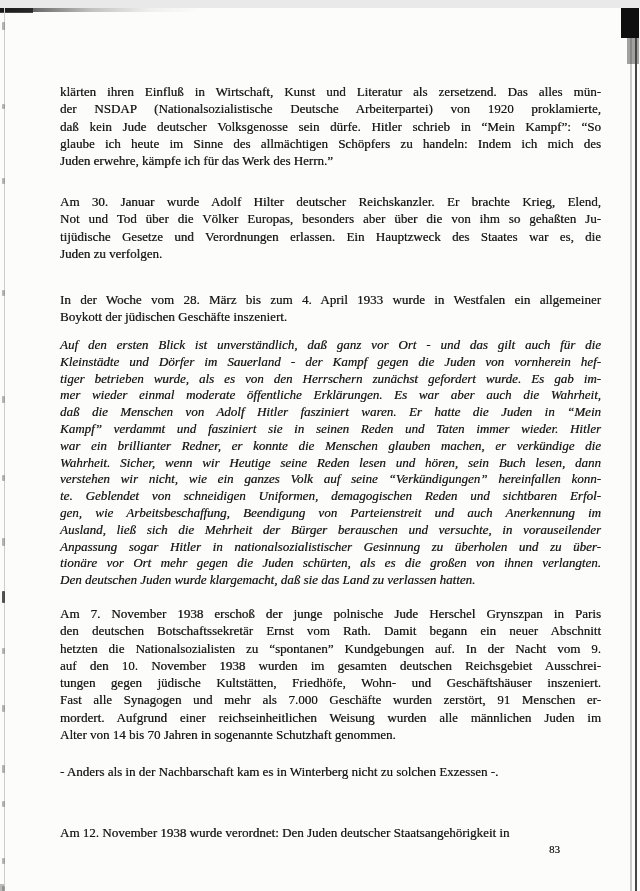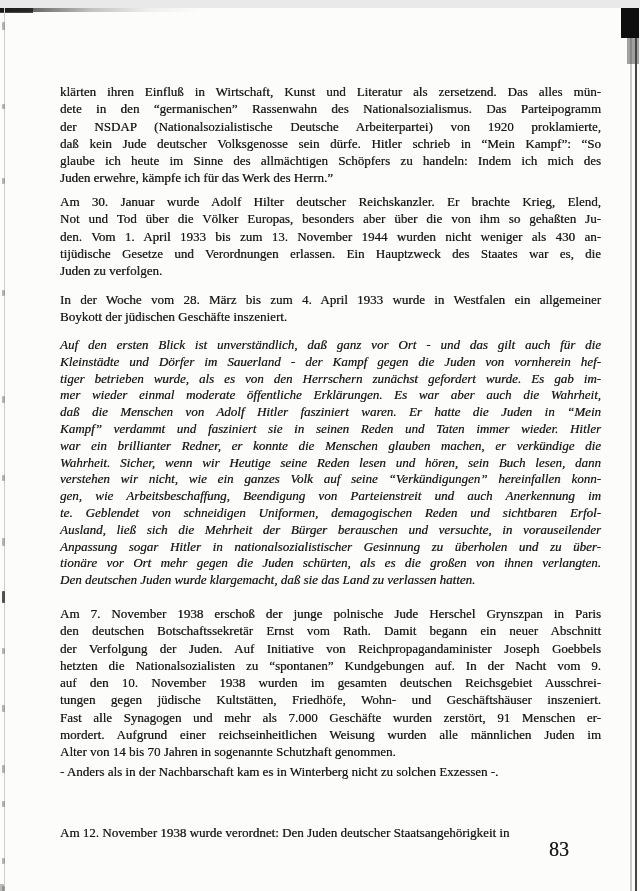--- a/index.html
+++ b/index.html
@@ -30,21 +30,21 @@
   .p-1{top:185px;}
   .p-2{top:283px;}
   .p-3{top:329px;}
   .p-3 .line{line-height:16.8px;font-style:italic;}
   .p-4{top:597px;}
   .p-5{top:755px;}
   .p-6{top:816px;}
   .pagenum{
     position:absolute;
     left:549px;top:832px;
-    font-size:20px;line-height:18px;
+    font-size:11px;line-height:18px;
     text-shadow:0.35px 0 0 rgba(25,25,25,0.65);
   }
   
   .art{position:absolute;pointer-events:none;}
   .top-strip{
     left:0;top:0;width:200px;height:4px;
     background:linear-gradient(to right,
       rgba(18,18,18,0.95) 0%,
       rgba(60,60,60,0.75) 18%,
       rgba(120,120,120,0.45) 45%,
@@ -87,58 +87,55 @@
       <div class="art smudge" style="top: 697px; height: 7px;"></div>
       <div class="art smudge" style="top: 757px; height: 8px;"></div>
       <div class="art smudge" style="top: 793px; height: 6px;"></div>
       <div class="art smudge" style="top: 850px; height: 6px;"></div>
       <div class="art smudge" style="top: 878px; height: 5px;"></div>
     </div>
 
   <div id="textblock">
       <div class="para p-0">
         <div class="line">klärten ihren Einfluß in Wirtschaft, Kunst und Literatur als zersetzend. Das alles mün-</div>
-        <div class="line">dete in den “germanischen” Rassenwahn des Nationalsozialismus. Das Parteipogramm</div>
         <div class="line">der NSDAP (Nationalsozialistische Deutsche Arbeiterpartei) von 1920 proklamierte,</div>
         <div class="line">daß kein Jude deutscher Volksgenosse sein dürfe. Hitler schrieb in “Mein Kampf”: “So</div>
         <div class="line">glaube ich heute im Sinne des allmächtigen Schöpfers zu handeln: Indem ich mich des</div>
         <div class="line last">Juden erwehre, kämpfe ich für das Werk des Herrn.”</div>
       </div>
       <div class="para p-1">
         <div class="line">Am 30. Januar wurde Adolf Hilter deutscher Reichskanzler. Er brachte Krieg, Elend,</div>
         <div class="line">Not und Tod über die Völker Europas, besonders aber über die von ihm so gehaßten Ju-</div>
-        <div class="line">den. Vom 1. April 1933 bis zum 13. November 1944 wurden nicht weniger als 430 an-</div>
         <div class="line">tijüdische Gesetze und Verordnungen erlassen. Ein Hauptzweck des Staates war es, die</div>
         <div class="line last">Juden zu verfolgen.</div>
       </div>
       <div class="para p-2">
         <div class="line">In der Woche vom 28. März bis zum 4. April 1933 wurde in Westfalen ein allgemeiner</div>
         <div class="line last">Boykott der jüdischen Geschäfte inszeniert.</div>
       </div>
       <div class="para p-3">
         <div class="line">Auf den ersten Blick ist unverständlich, daß ganz vor Ort - und das gilt auch für die</div>
         <div class="line">Kleinstädte und Dörfer im Sauerland - der Kampf gegen die Juden von vornherein hef-</div>
         <div class="line">tiger betrieben wurde, als es von den Herrschern zunächst gefordert wurde. Es gab im-</div>
         <div class="line">mer wieder einmal moderate öffentliche Erklärungen. Es war aber auch die Wahrheit,</div>
         <div class="line">daß die Menschen von Adolf Hitler fasziniert waren. Er hatte die Juden in “Mein</div>
         <div class="line">Kampf” verdammt und fasziniert sie in seinen Reden und Taten immer wieder. Hitler</div>
         <div class="line">war ein brillianter Redner, er konnte die Menschen glauben machen, er verkündige die</div>
         <div class="line">Wahrheit. Sicher, wenn wir Heutige seine Reden lesen und hören, sein Buch lesen, dann</div>
         <div class="line">verstehen wir nicht, wie ein ganzes Volk auf seine “Verkündigungen” hereinfallen konn-</div>
+        <div class="line">te. Geblendet von schneidigen Uniformen, demagogischen Reden und sichtbaren Erfol-</div>
         <div class="line">gen, wie Arbeitsbeschaffung, Beendigung von Parteienstreit und auch Anerkennung im</div>
-        <div class="line">te. Geblendet von schneidigen Uniformen, demagogischen Reden und sichtbaren Erfol-</div>
         <div class="line">Ausland, ließ sich die Mehrheit der Bürger berauschen und versuchte, in vorauseilender</div>
         <div class="line">Anpassung sogar Hitler in nationalsozialistischer Gesinnung zu überholen und zu über-</div>
         <div class="line">tionäre vor Ort mehr gegen die Juden schürten, als es die großen von ihnen verlangten.</div>
         <div class="line last">Den deutschen Juden wurde klargemacht, daß sie das Land zu verlassen hatten.</div>
       </div>
       <div class="para p-4">
         <div class="line">Am 7. November 1938 erschoß der junge polnische Jude Herschel Grynszpan in Paris</div>
         <div class="line">den deutschen Botschaftssekretär Ernst vom Rath. Damit begann ein neuer Abschnitt</div>
-        <div class="line">der Verfolgung der Juden. Auf Initiative von Reichpropagandaminister Joseph Goebbels</div>
         <div class="line">hetzten die Nationalsozialisten zu “spontanen” Kundgebungen auf. In der Nacht vom 9.</div>
         <div class="line">auf den 10. November 1938 wurden im gesamten deutschen Reichsgebiet Ausschrei-</div>
         <div class="line">tungen gegen jüdische Kultstätten, Friedhöfe, Wohn- und Geschäftshäuser inszeniert.</div>
         <div class="line">Fast alle Synagogen und mehr als 7.000 Geschäfte wurden zerstört, 91 Menschen er-</div>
         <div class="line">mordert. Aufgrund einer reichseinheitlichen Weisung wurden alle männlichen Juden im</div>
         <div class="line last">Alter von 14 bis 70 Jahren in sogenannte Schutzhaft genommen.</div>
       </div>
       <div class="para p-5">
         <div class="line last">- Anders als in der Nachbarschaft kam es in Winterberg nicht zu solchen Exzessen -.</div>
       </div>

